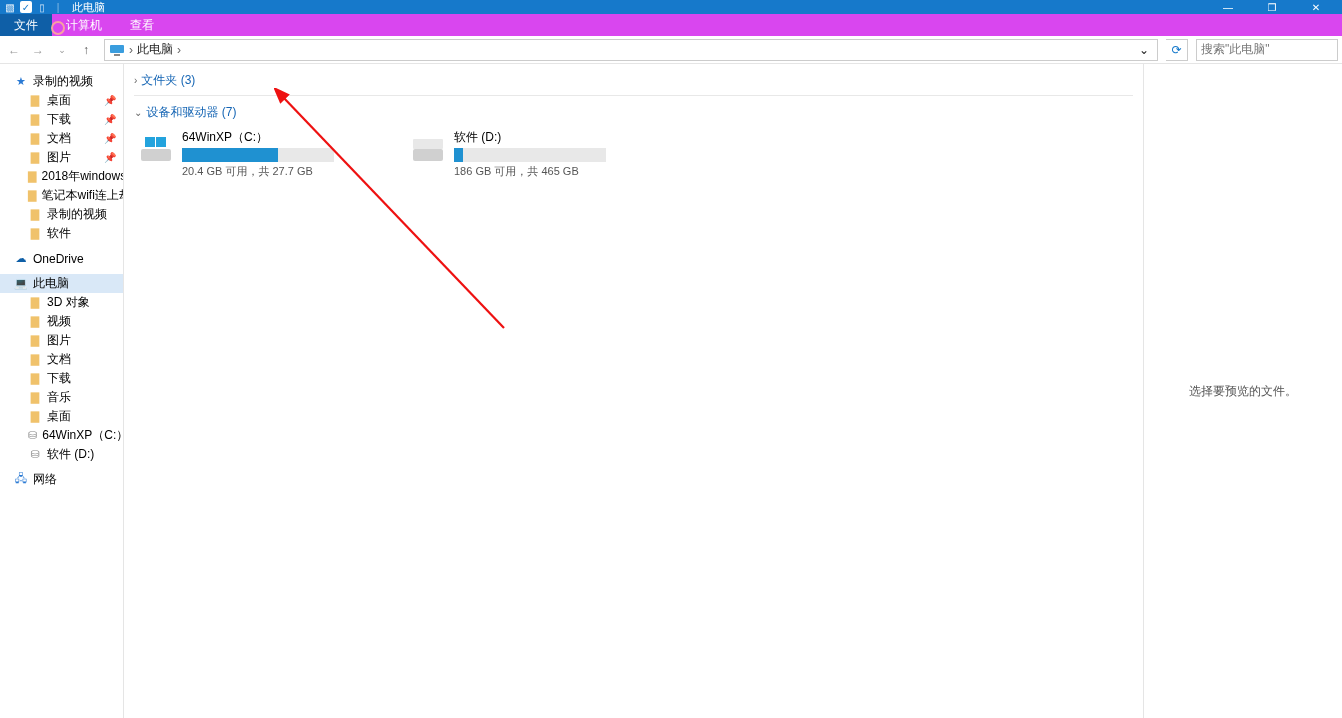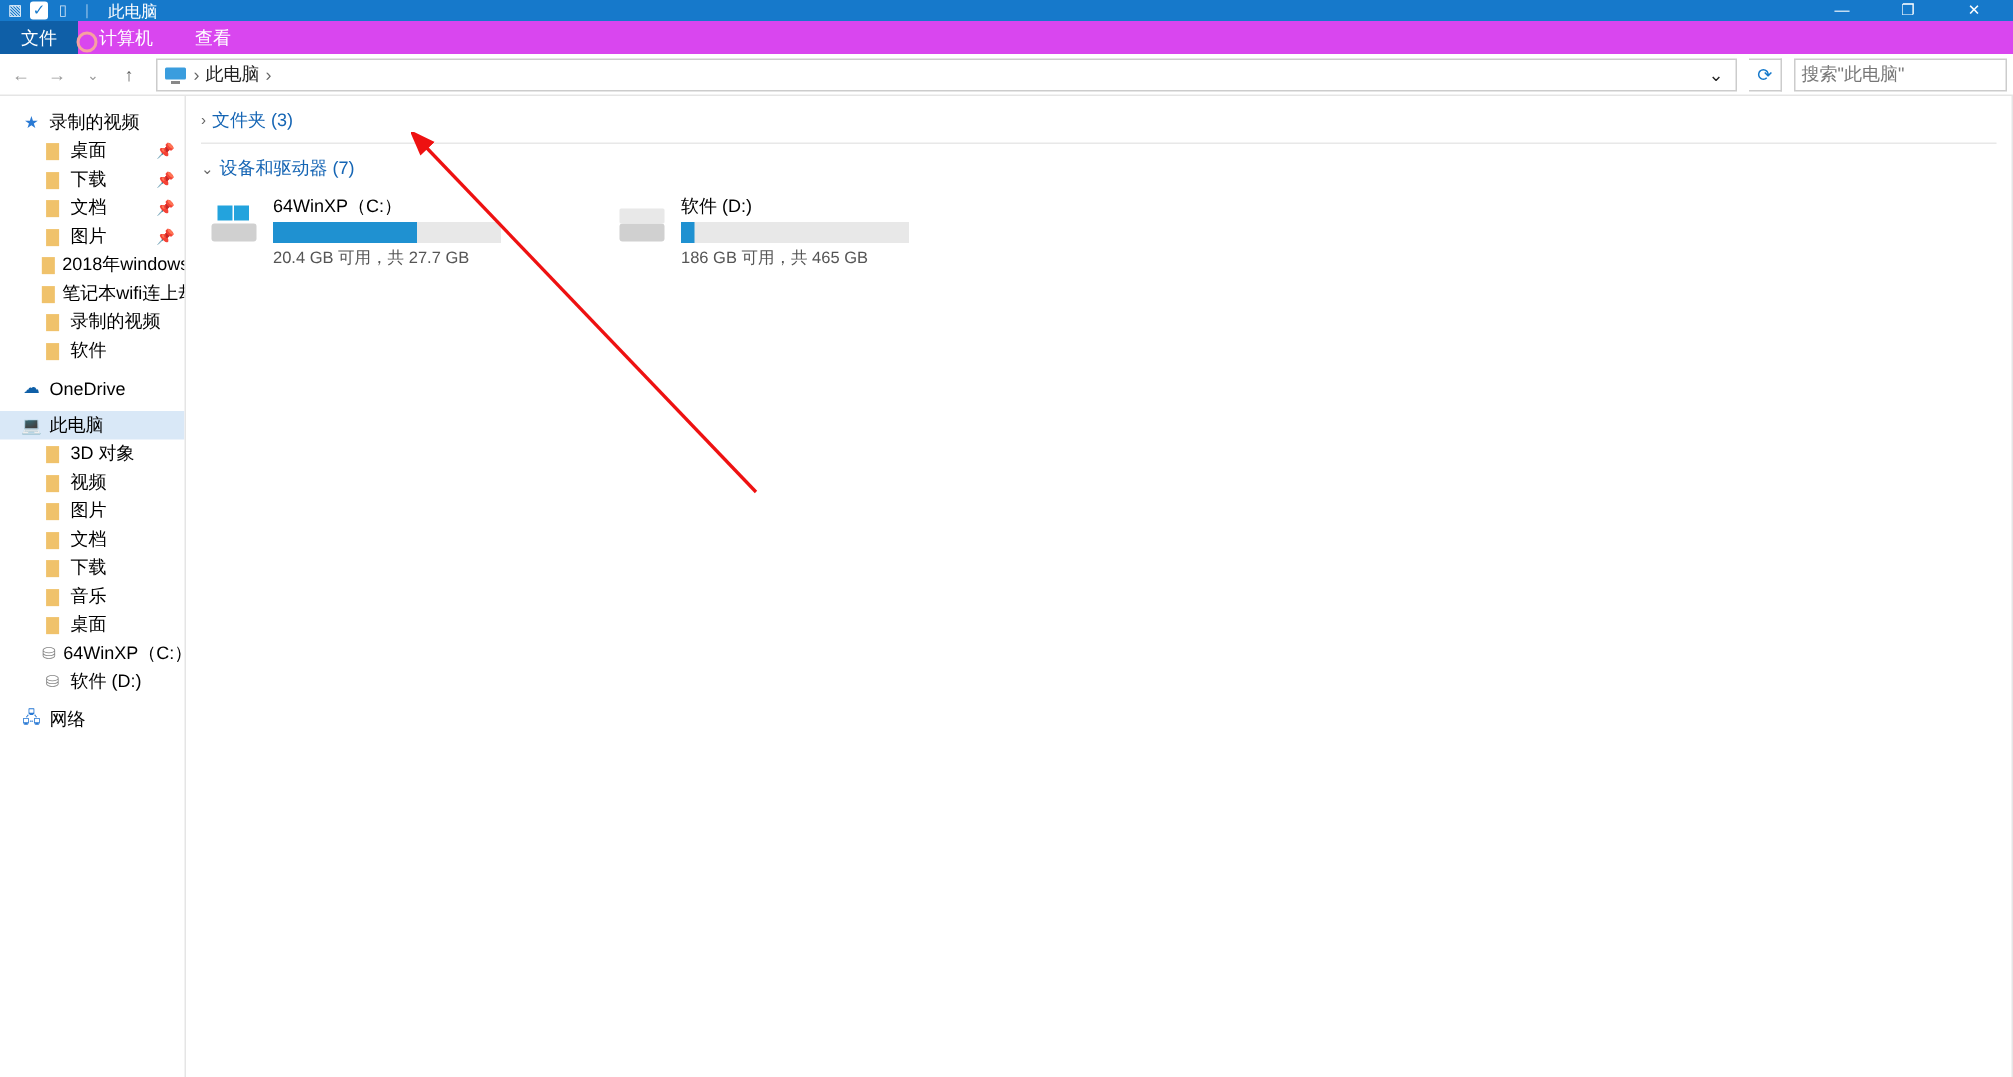--- a/index.html
+++ b/index.html
@@ -272,14 +272,17 @@
 
       <svg class="arrow-svg" style="left:150px; top:24px; width:240px; height:250px;">
         <defs>
             <marker id="ah" markerWidth="10" markerHeight="10" refX="2" refY="3" orient="auto">
           <path d="M0,0 L0,6 L8,3 z" fill="#e11"></path>
         </marker>
           </defs>
         <line x1="230" y1="240" x2="8" y2="8" stroke="#e11" stroke-width="2.2" marker-end="url(#ah)"></line>
       </svg>
     </div>
+    <div class="preview">
+      <span>选择要预览的文件。</span>
+    </div>
   </div>
 </div>
 
 </body></html>

